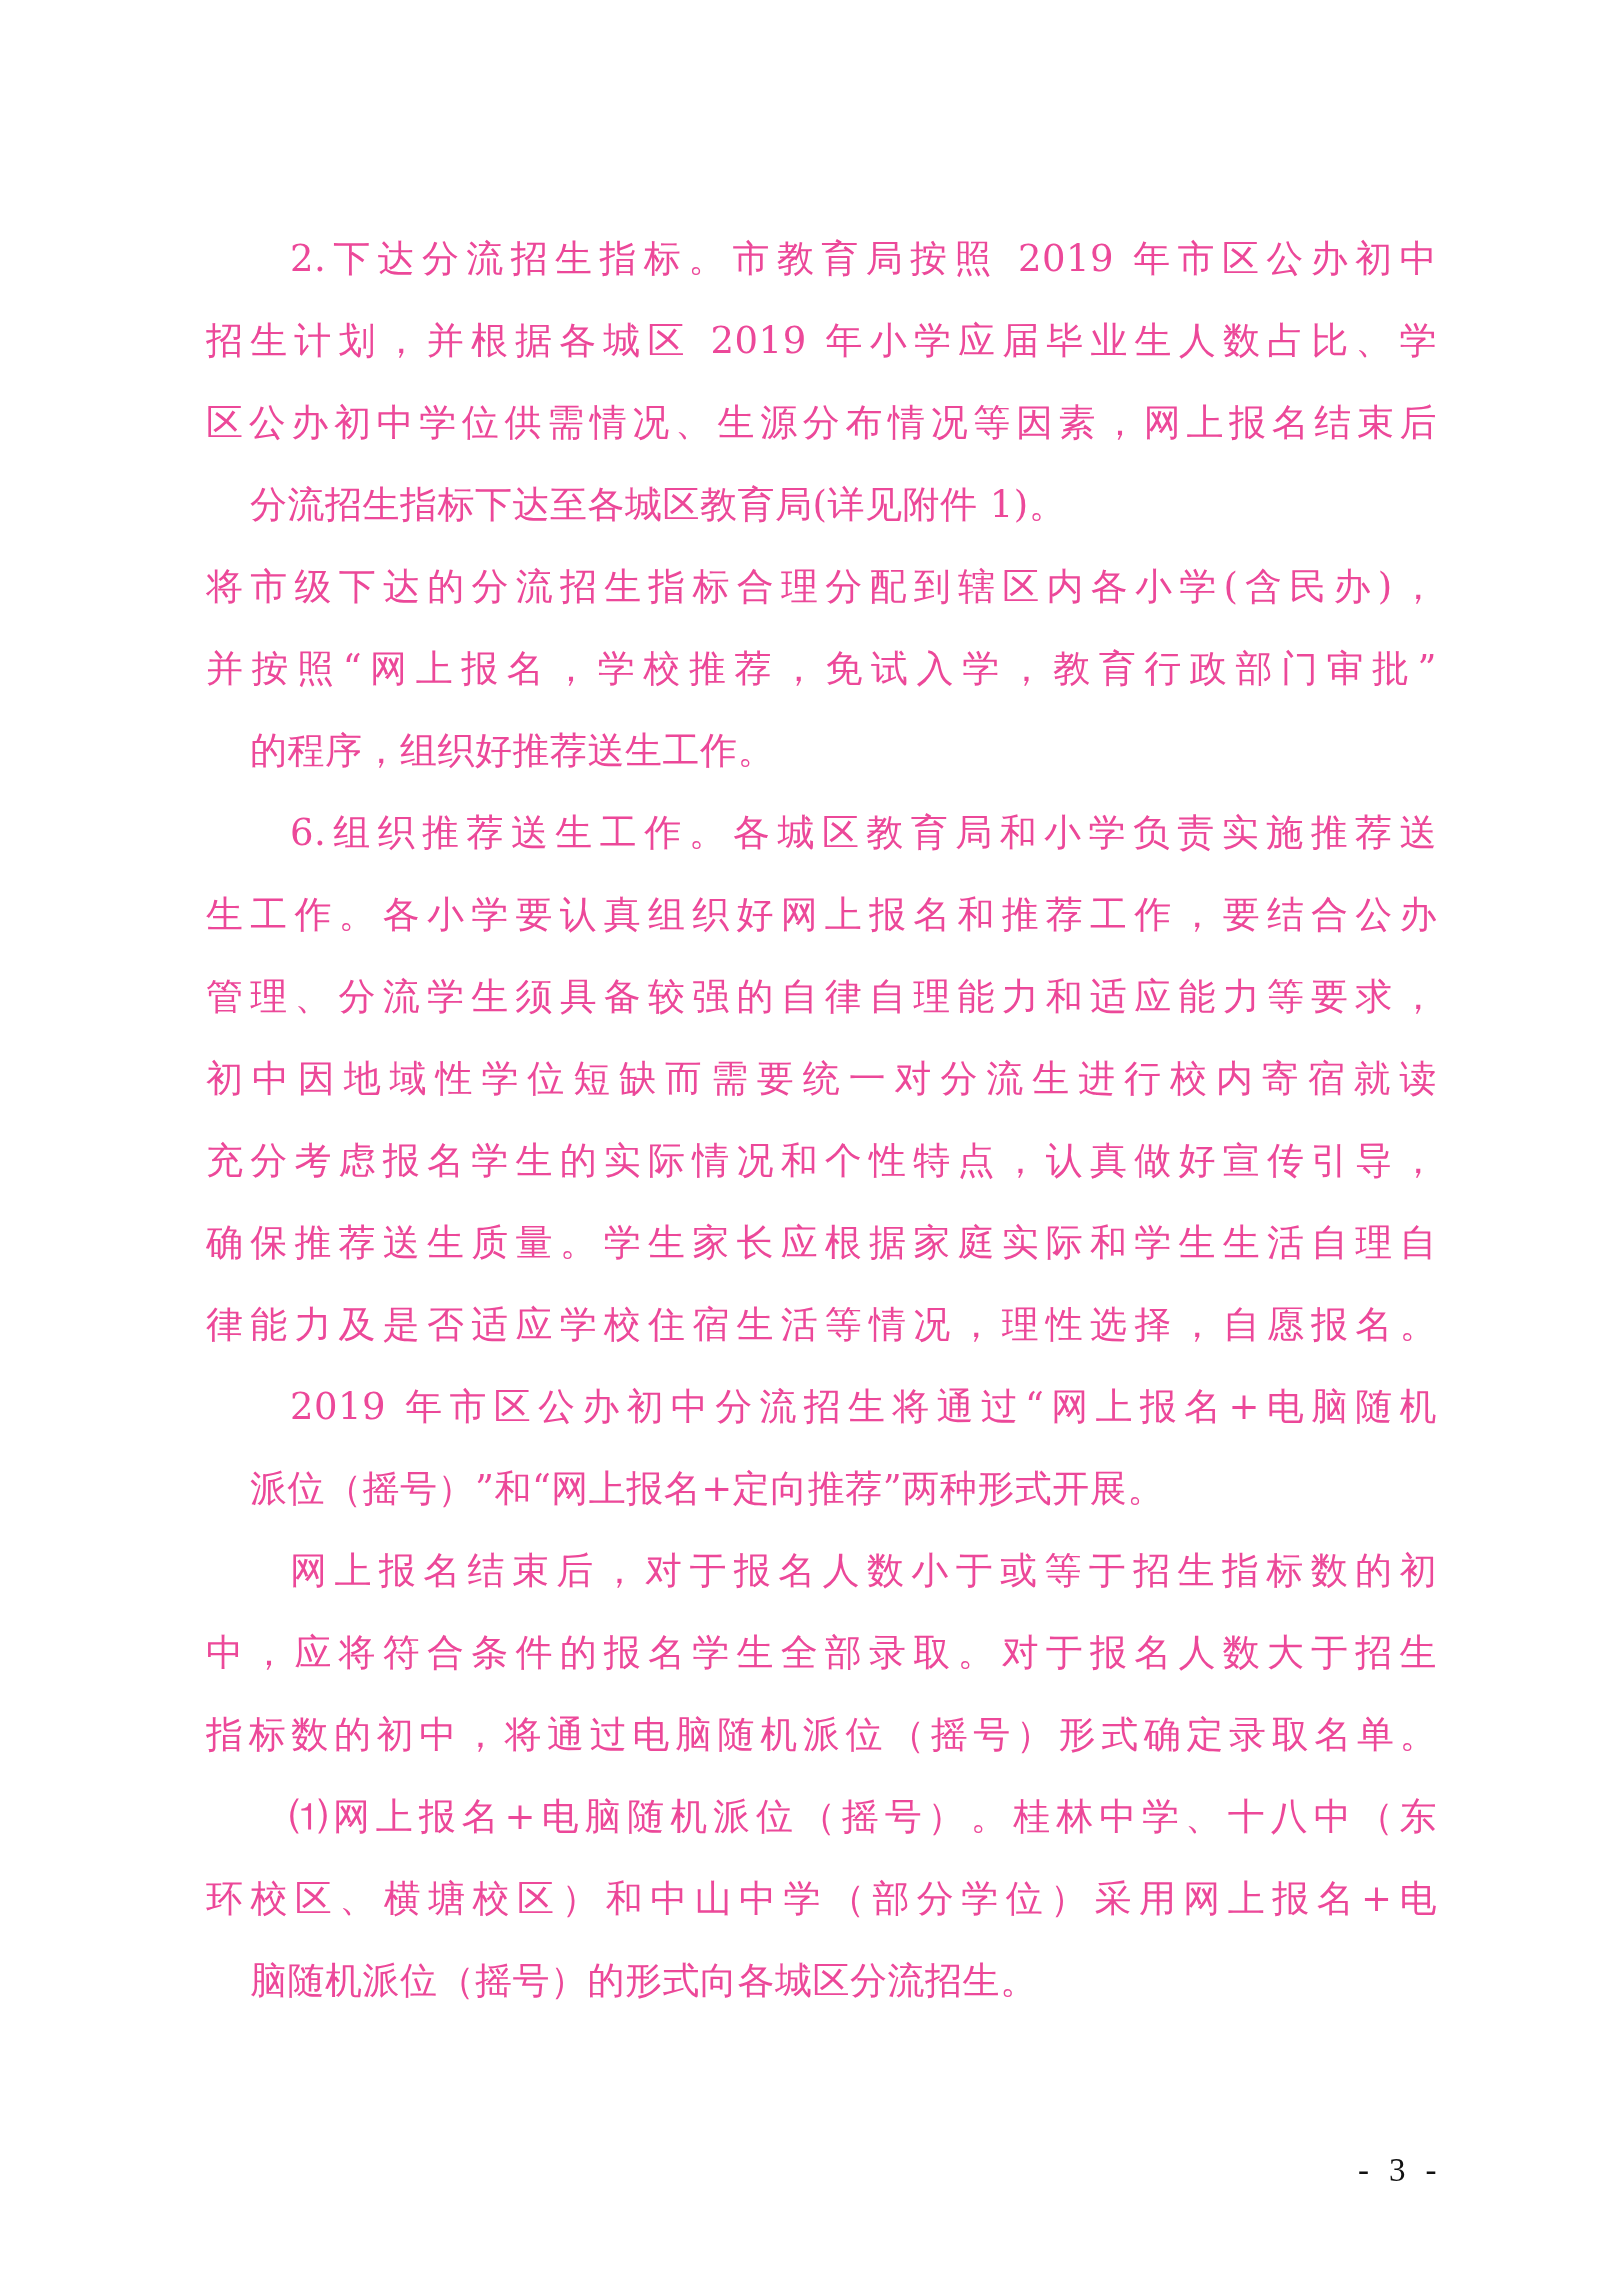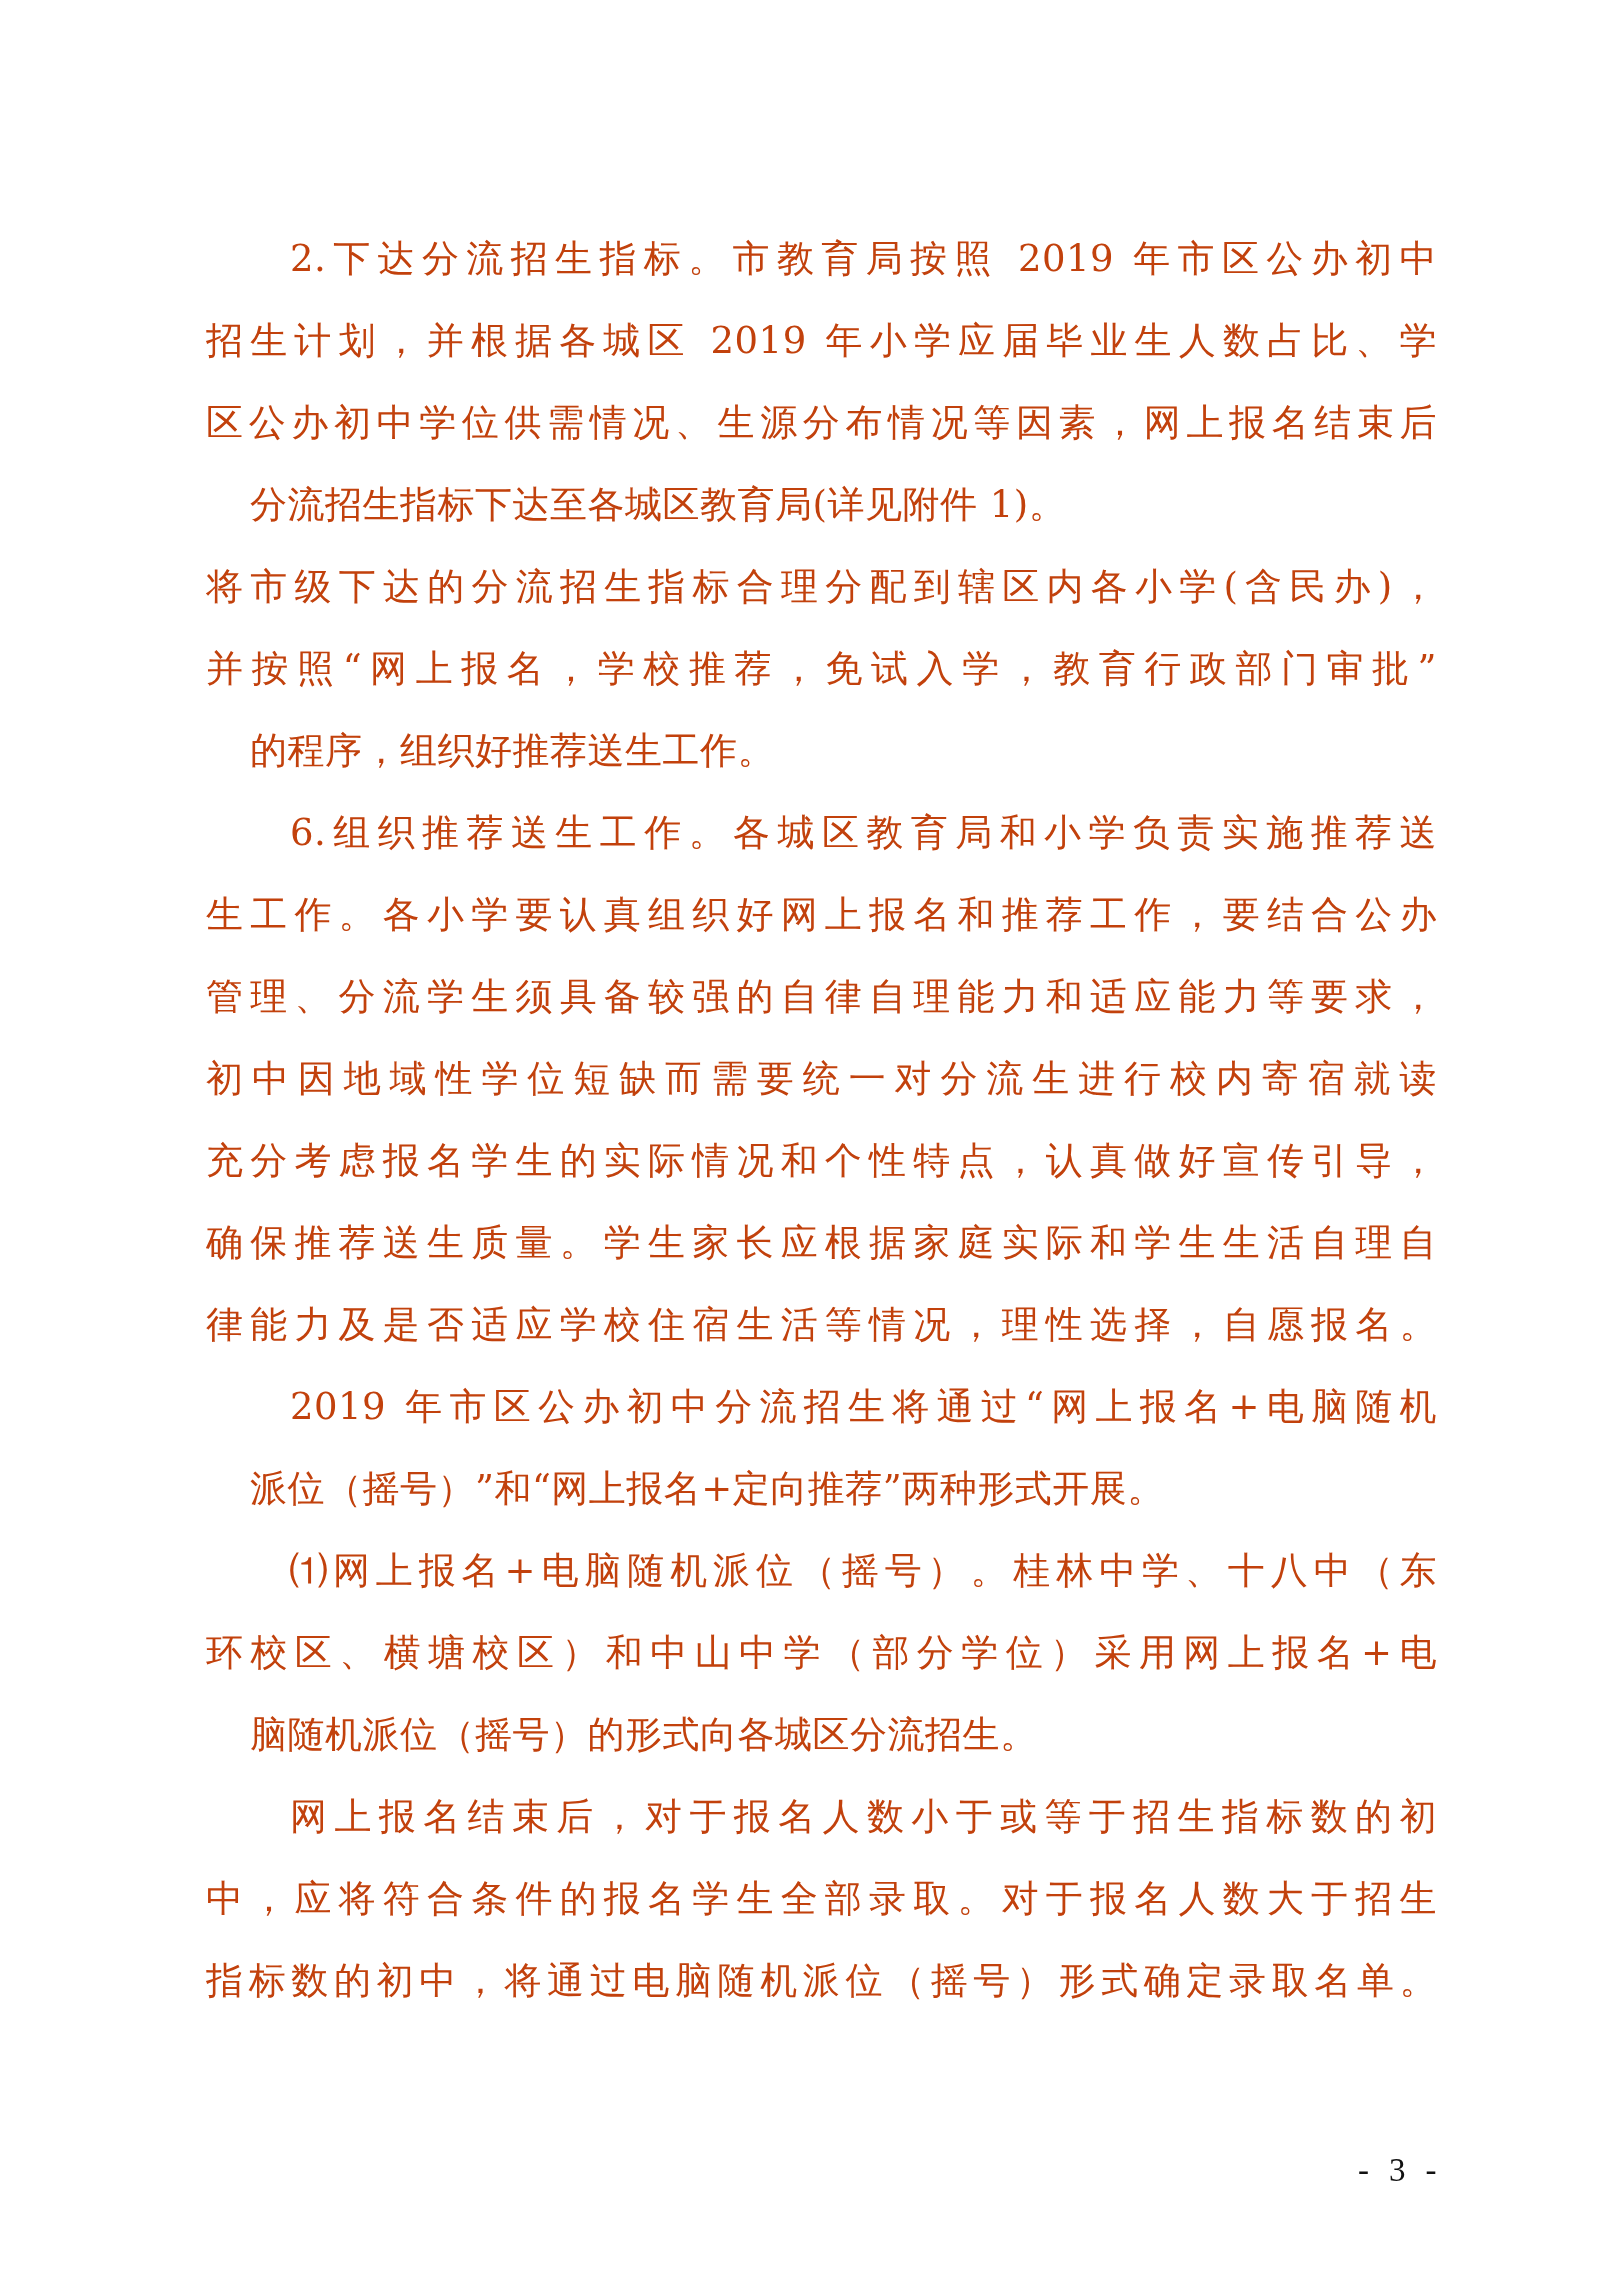--- a/index.html
+++ b/index.html
@@ -3,21 +3,21 @@
 <meta charset="utf-8">
 <style>
   html, body { margin: 0; padding: 0; background: #ffffff; }
   body { width: 1621px; height: 2293px; position: relative; overflow: hidden; }
   .page {
     position: absolute; left: 0; top: 0; width: 1621px; height: 2293px; background: #ffffff;
   }
   .body-text {
     position: absolute; left: 206px; top: 218px; width: 1231px;
     font-family: "DejaVu Serif", "Liberation Serif", serif;
-    color: #c2410c;
+    color: #ec4899;
     font-size: 37px;
     line-height: 82px;
   }
   .line {
     display: block; height: 82px; white-space: nowrap;
     text-align: justify; text-align-last: justify;
     letter-spacing: 0.5px;
   }
   .line.last { text-align-last: left; margin-left: 44px; }
   .line.indent { padding-left: 84px; }
@@ -55,28 +55,28 @@
       <span class="line">确保推荐送生质量。学生家长应根据家庭实际和学生生活自理自</span>
       <span class="line">律能力及是否适应学校住宿生活等情况，理性选择，自愿报名。</span>
     </div>
 
     <div>
       <span class="line indent">2019 年市区公办初中分流招生将通过“网上报名+电脑随机</span>
       <span class="line last">派位（摇号）”和“网上报名+定向推荐”两种形式开展。</span>
     </div>
 
     <div>
+      <span class="line indent">网上报名结束后，对于报名人数小于或等于招生指标数的初</span>
+      <span class="line">中，应将符合条件的报名学生全部录取。对于报名人数大于招生</span>
+      <span class="line">指标数的初中，将通过电脑随机派位（摇号）形式确定录取名单。</span>
+    </div>
+
+    <div>
       <span class="line indent">⑴网上报名+电脑随机派位（摇号）。桂林中学、十八中（东</span>
       <span class="line">环校区、横塘校区）和中山中学（部分学位）采用网上报名+电</span>
       <span class="line last">脑随机派位（摇号）的形式向各城区分流招生。</span>
-    </div>
-
-    <div>
-      <span class="line indent">网上报名结束后，对于报名人数小于或等于招生指标数的初</span>
-      <span class="line">中，应将符合条件的报名学生全部录取。对于报名人数大于招生</span>
-      <span class="line">指标数的初中，将通过电脑随机派位（摇号）形式确定录取名单。</span>
     </div>
 
   </div>
 
   <div class="page-number">- 3 -</div>
 </div>
 
 
 </body></html>

